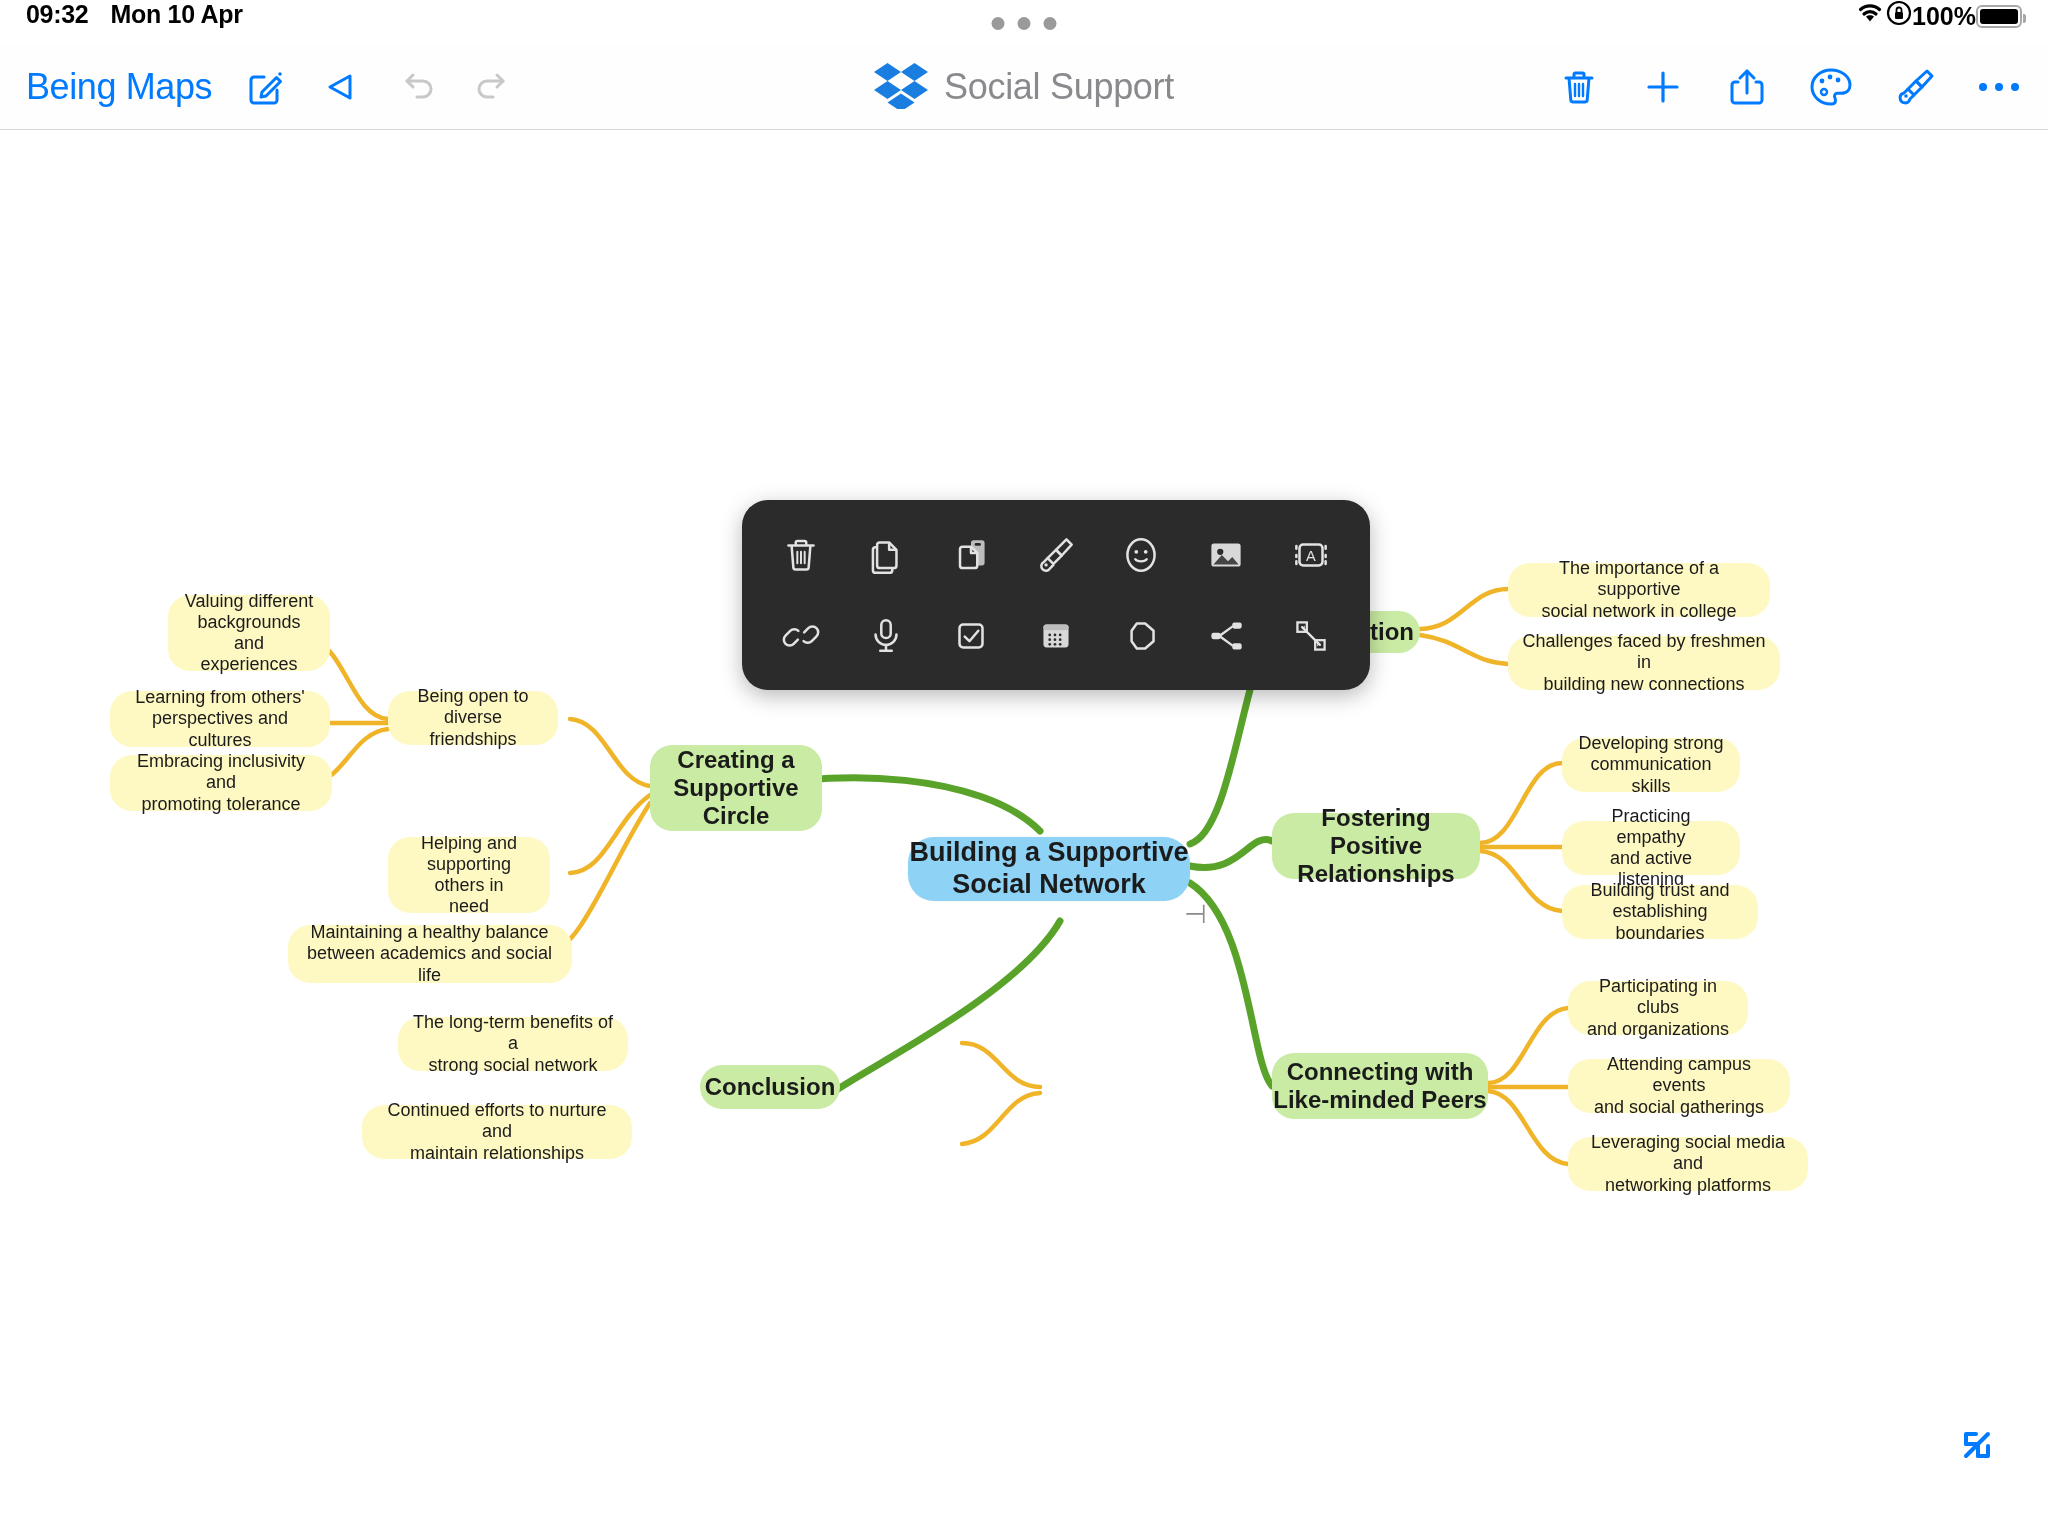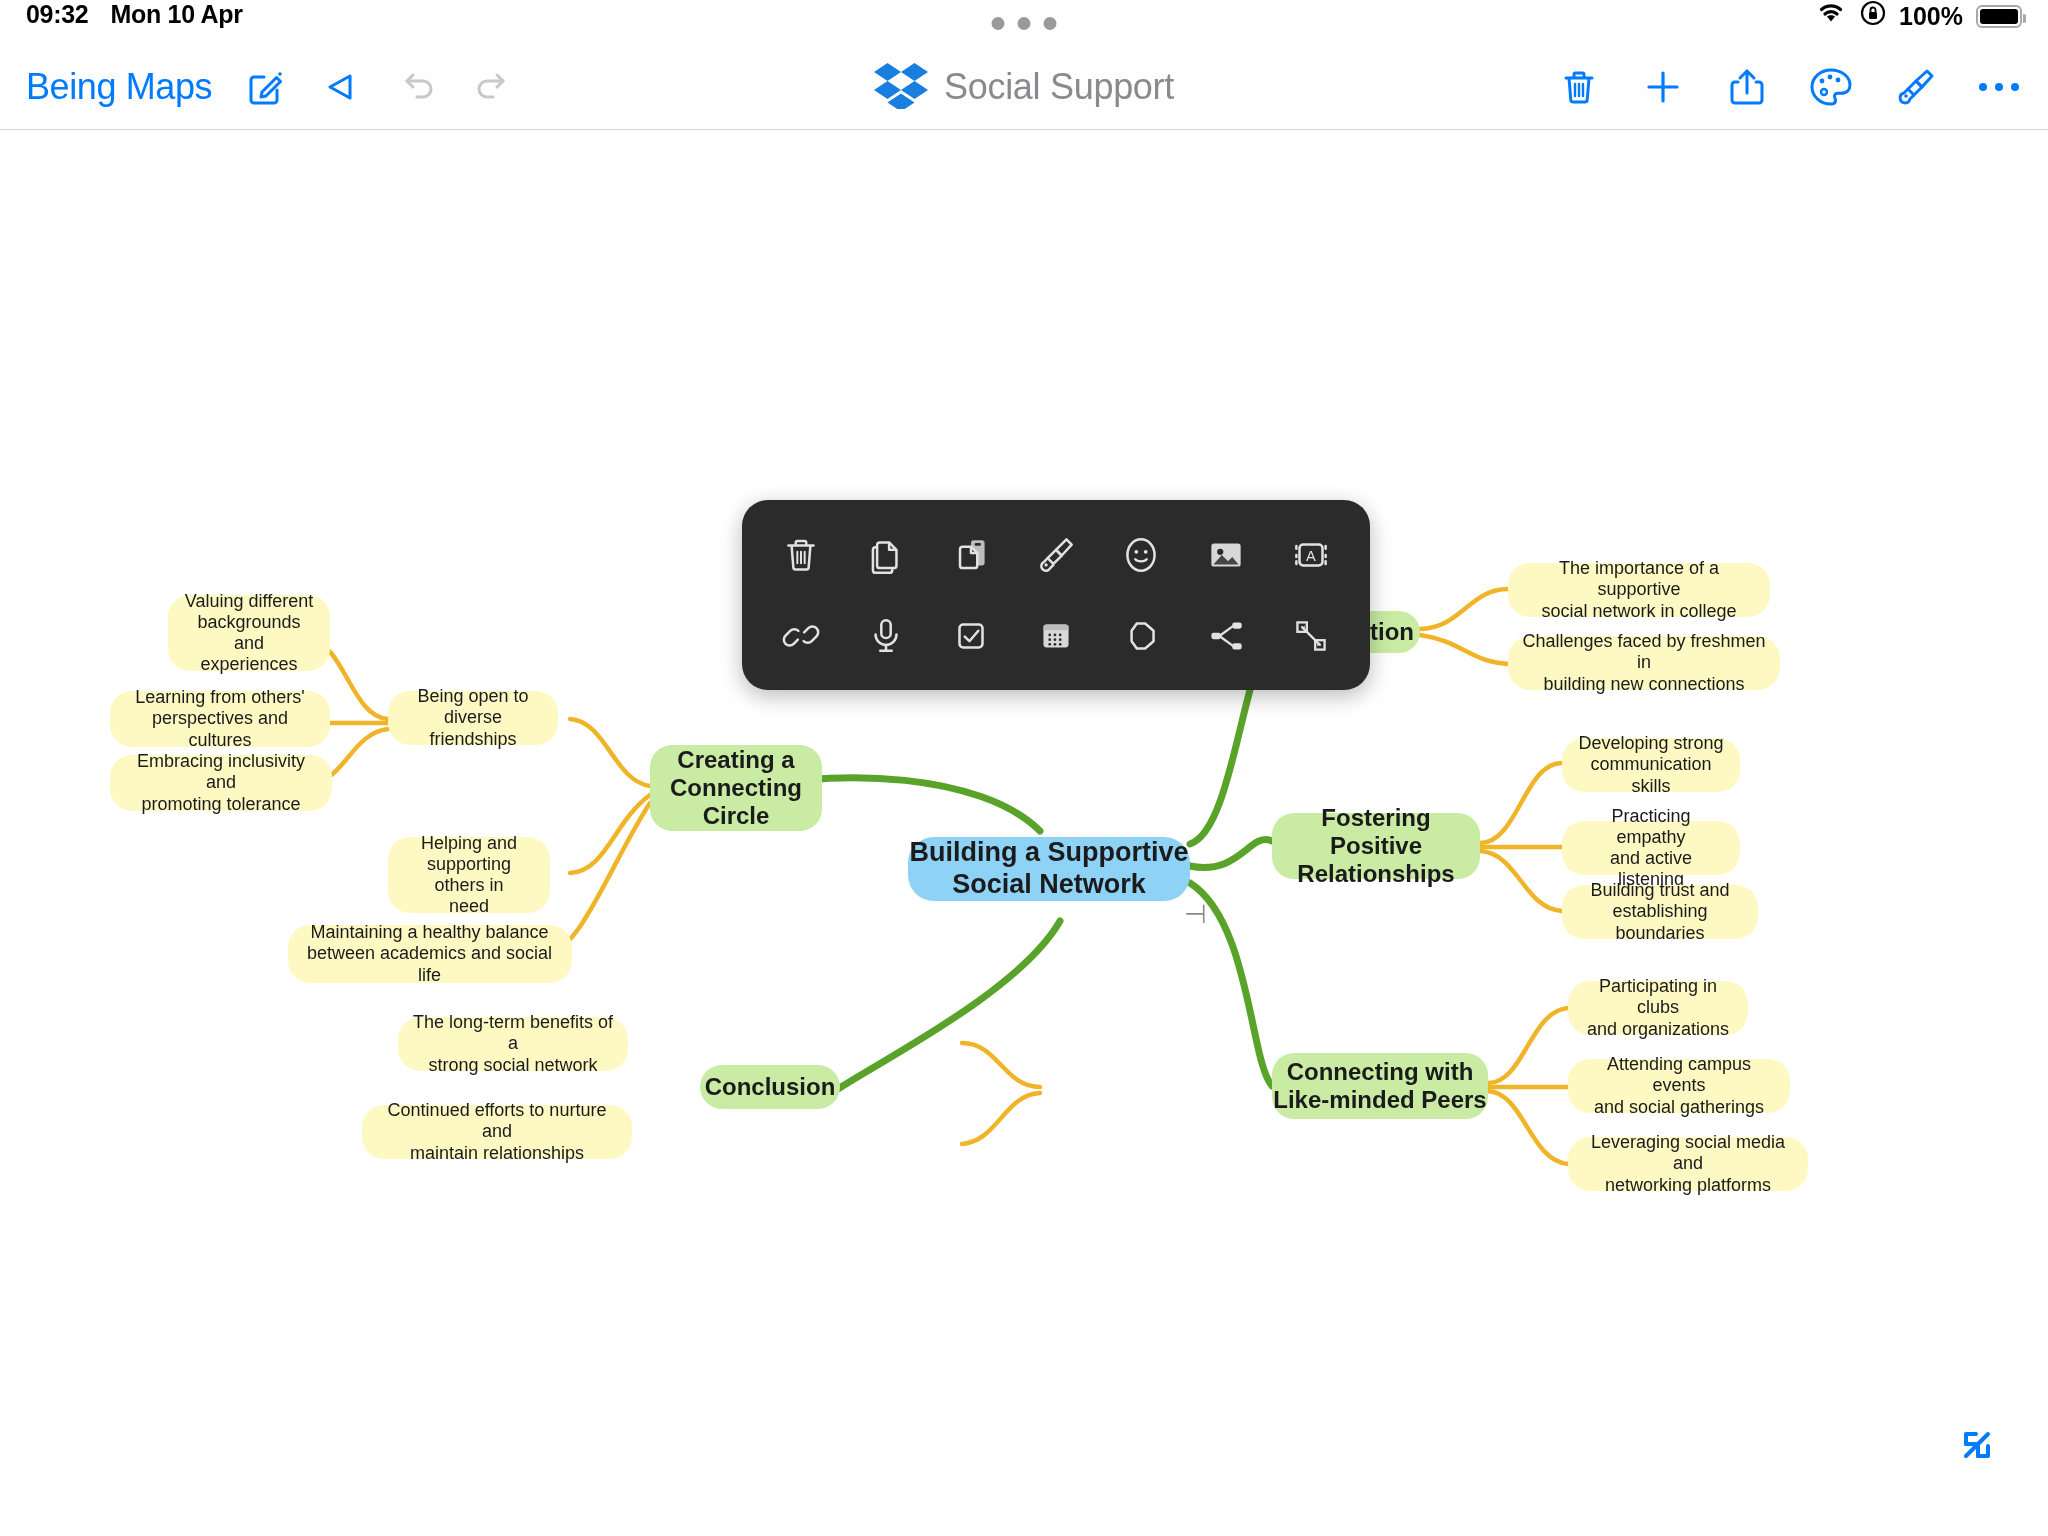--- a/index.html
+++ b/index.html
@@ -13,21 +13,21 @@
   
   #status-bar {
     position: absolute; top: 0; left: 0;
     width: 2048px; height: 44px;
     display: flex; align-items: flex-start;
     padding: 0 26px;
     color: #000;
   }
   #status-left { display: flex; align-items: center; gap: 22px; font-size: 25px; font-weight: 600; letter-spacing: -0.3px;}
   #status-spacer { flex: 1; }
-  #status-right { display: flex; align-items: center; gap: 13px; font-size: 25px; font-weight: 600; }
+  #status-right { display: flex; align-items: center; font-size: 25px; font-weight: 600; }
   #drag-dots {
     position: absolute; left: 50%; top: 17px; transform: translateX(-50%);
     display: flex; gap: 13px;
   }
   #drag-dots i { width: 13px; height: 13px; border-radius: 50%; background: #9a9a9a; display:block; }
 
   .battery-shell {
     width: 46px; height: 23px; border: 2px solid #a8a8a8; border-radius: 6px;
     position: relative; display: flex; align-items: center; padding: 2px;
   }
@@ -332,21 +332,21 @@
     <span style="white-space:pre-line">The long-term benefits of a
 strong social network</span>
   </div>
   <div class="node node-leaf" style="left:362px; top:974px; width:270px; height:54px;">
     <span style="white-space:pre-line">Continued efforts to nurture and
 maintain relationships</span>
   </div>
 
   <div class="node node-main" style="left:650px; top:614px; width:172px; height:86px;">
     <span style="white-space:pre-line">Creating a
-Connecting
+Supportive
 Circle</span>
   </div>
   <div class="node node-leaf" style="left:388px; top:560px; width:170px; height:54px;">
     <span style="white-space:pre-line">Being open to
 diverse friendships</span>
   </div>
   <div class="node node-leaf" style="left:388px; top:706px; width:162px; height:76px;">
     <span style="white-space:pre-line">Helping and
 supporting others in
 need</span>

